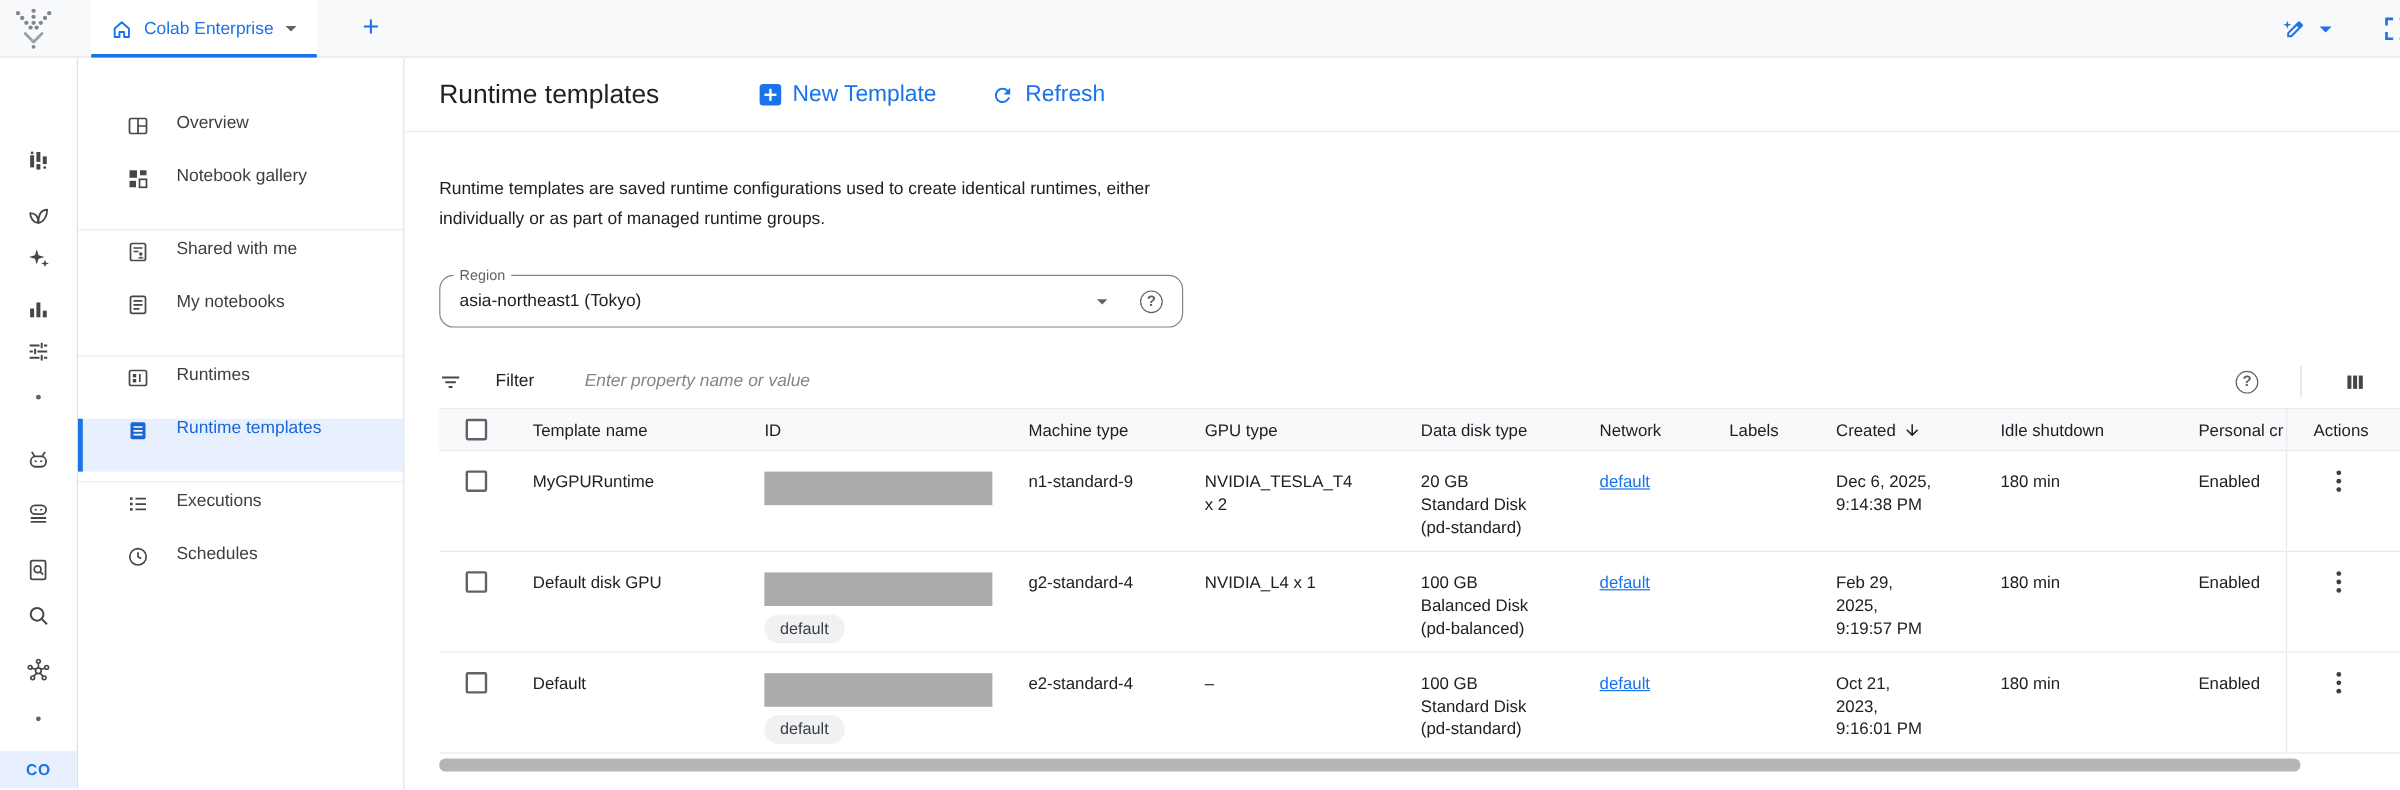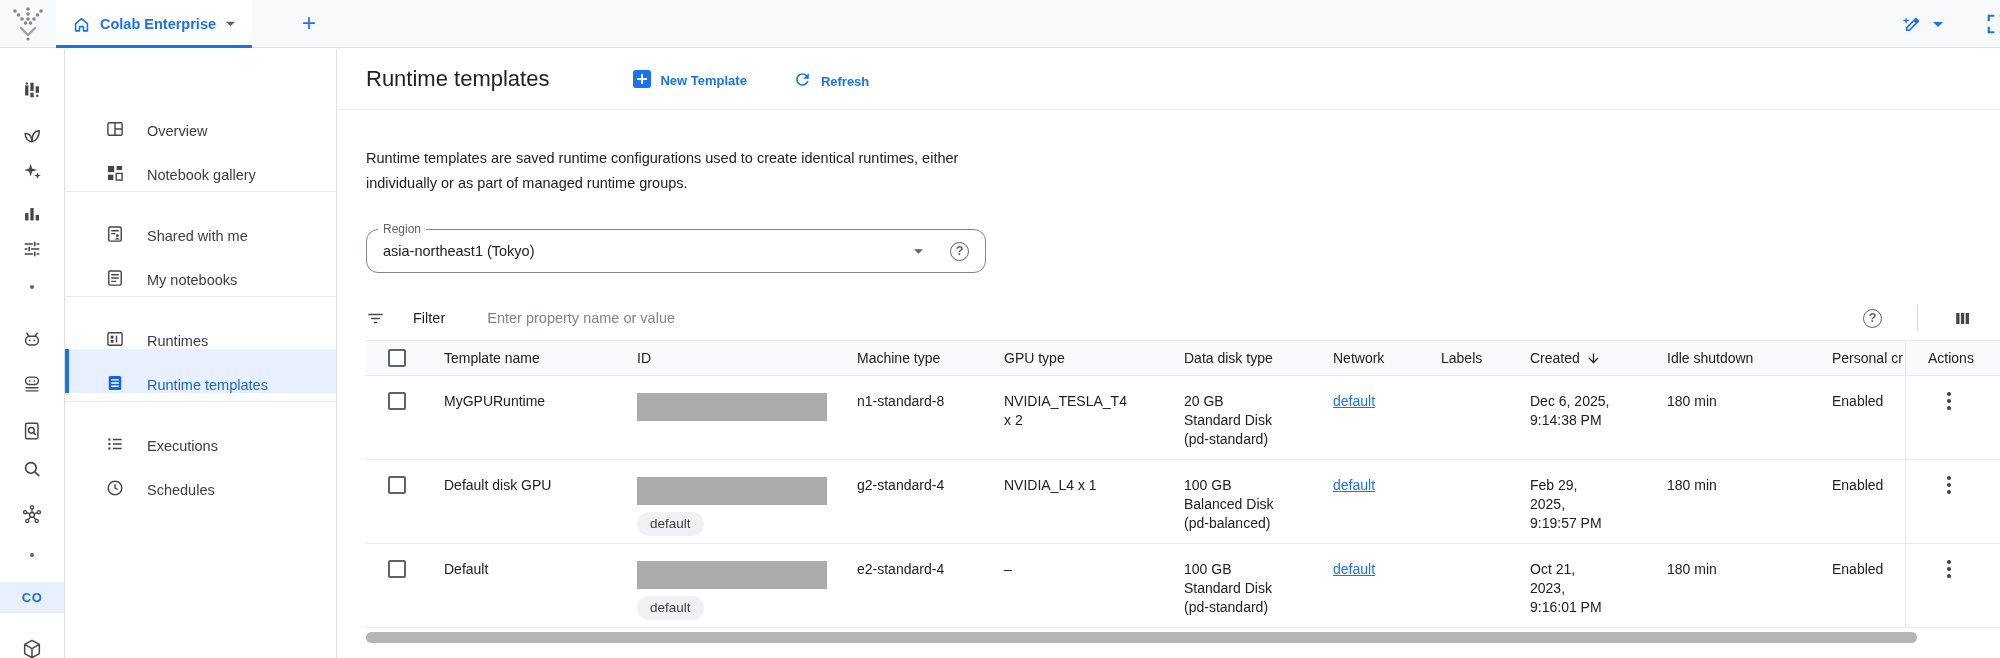--- a/index.html
+++ b/index.html
@@ -3,62 +3,62 @@
 <meta charset="utf-8">
 <style>
   * { margin:0; padding:0; box-sizing:border-box; }
   html,body { width:2000px; height:658px; }
   body { font-family:"Liberation Sans",sans-serif; color:#202124; background:#fff; overflow:hidden; position:relative; }
   svg { display:block; }
 
   
   .topbar { position:absolute; top:0; left:0; width:2000px; height:48px; background:#f8f9fa; border-bottom:1px solid #e0e3e7; z-index:5; }
   .logo { position:absolute; left:8px; top:5px; width:40px; height:38px; }
-  .tab { position:absolute; left:56px; top:0; height:48px; background:#fff; display:flex; align-items:center; gap:9px; padding:0 16px; color:#1a73e8; font-size:14.5px; font-weight:700; cursor:pointer; }
+  .tab { position:absolute; left:76px; top:0; height:48px; background:#fff; display:flex; align-items:center; gap:9px; padding:0 16px; color:#1a73e8; font-size:14.5px; font-weight:400; cursor:pointer; }
   .tab::after { content:""; position:absolute; left:0; right:0; bottom:0; height:3px; background:#1a73e8; }
   .newtab-btn { position:absolute; left:294px; top:9px; width:30px; height:30px; color:#1a73e8; font-size:24px; font-weight:400; text-align:center; line-height:28px; cursor:pointer; }
   .tb-right { position:absolute; top:12px; left:1898px; display:flex; align-items:center; gap:10px; }
   .cut-icon { position:absolute; left:1986px; top:13px; }
 
   
   .rail { position:absolute; top:49px; left:0; width:65px; height:609px; background:#fff; border-right:1px solid #e0e0e0; overflow:hidden; z-index:4; }
-  .rail-item { position:absolute; left:0; width:64px; display:flex; justify-content:center; align-items:center; cursor:pointer; }
+  .rail-item { position:absolute; left:0; width:64px; display:flex; justify-content:center; align-items:center; cursor:pointer;margin-top:44px; }
   .rail-dot { width:4px; height:4px; border-radius:50%; background:#5f6368; }
   .rail-co { height:31px; background:#e8f0fe; font-size:13px; font-weight:700; letter-spacing:.5px; color:#1a73e8; }
 
   
   .sidebar { position:absolute; top:49px; left:65px; width:272px; height:609px; background:#fff; border-right:1px solid #e0e0e0; padding-top:46px; z-index:3; }
-  .nav-item { height:44px; display:flex; align-items:flex-end; gap:22px; padding-left:40px; font-size:14.5px; color:#3c4043; position:relative; cursor:pointer; }
+  .nav-item { height:44px; display:flex; align-items:flex-start; gap:22px; padding-left:40px; font-size:14.5px; color:#3c4043; position:relative; cursor:pointer; }
   .nav-item.selected { background:#e8f0fe; color:#1967d2; font-weight:500; }
   .nav-item.selected::before { content:""; position:absolute; left:0; top:0; bottom:0; width:4px; background:#1a73e8; }
   .nav-divider { height:1px; background:#e8eaed; margin:8px 0; }
 
   
   .main { position:absolute; top:49px; left:338px; width:1662px; height:609px; background:#fff; overflow:hidden; }
   .main-header { height:61px; border-bottom:1px solid #e8eaed; display:flex; align-items:center; padding-left:28px; }
   .page-title { font-size:22px; font-weight:400; color:#202124; }
-  .hdr-btn { display:flex; align-items:flex-end; gap:9px; color:#1a73e8; font-size:13px; font-weight:700; cursor:pointer; }
+  .hdr-btn { display:flex; align-items:center; gap:9px; color:#1a73e8; font-size:19px; font-weight:400; cursor:pointer; }
   .btn-new { margin-left:84px; }
   .btn-refresh { margin-left:46px; }
   .addbox { width:18px; height:18px; background:#1a73e8; border-radius:3px; position:relative; }
   .addbox::before, .addbox::after { content:""; position:absolute; background:#fff; }
   .addbox::before { left:4px; right:4px; top:8px; height:2px; }
   .addbox::after { top:4px; bottom:4px; left:8px; width:2px; }
 
   .desc { margin:36px 0 0 28px; width:604px; font-size:14.5px; line-height:25px; color:#202124; }
 
   .region { position:relative; margin:33px 0 0 28px; width:620px; height:44px; border:1px solid #80868b; border-radius:12px; display:flex; align-items:center; padding:0 16px 0 16px; cursor:pointer; background:#fff; }
   .region-label { position:absolute; top:-8px; left:11px; background:#fff; padding:0 5px; font-size:12px; color:#5f6368; }
   .region-value { font-size:14.5px; color:#202124; flex:1; }
   .help-circle { width:19px; height:19px; border:1.6px solid #5f6368; border-radius:50%; color:#5f6368; font-size:12.5px; font-weight:700; display:flex; align-items:center; justify-content:center; cursor:pointer; flex:none; }
   .region .help-circle { margin-left:26px; }
 
   .filterbar { display:flex; align-items:center; margin:30px 28px 0 28px; height:30px;gap:16px; }
   .filter-label { font-size:14.5px; font-weight:500; color:#202124; margin-left:12px; }
-  .filter-input { flex:1; border:none; outline:none; font-family:inherit; font-size:14.5px; color:#202124; margin-left:26px; background:transparent; }
+  .filter-input { flex:1; border:none; outline:none; font-family:inherit; font-size:14.5px; color:#202124; margin-left:26px; background:transparent;font-style:italic; }
   .filter-input::placeholder { color:#80868b; }
   .vdiv { width:1px; height:26px; background:#dadce0; margin:0 19px; }
 
   
   .grid-cols { display:grid; grid-template-columns:56px 193px 220px 147px 180px 149px 108px 89px 137px 165px 95px 98px; }
   .table { margin:7px 0 0 28px; width:1637px; }
   .thead { background:#f8f9fa; border-top:1px solid #e8eaed; border-bottom:1px solid #e8eaed; height:36px; font-weight:500; font-size:14px; color:#202124; }
   .thead .cell { display:flex; align-items:center; gap:6px; padding-left:22px; white-space:nowrap; overflow:hidden; }
   .trow { border-bottom:1px solid #e8eaed; min-height:84px; font-size:14px; }
   .cell { padding-left:22px; overflow:hidden; }
@@ -383,21 +383,21 @@
       <div class="cell">Personal cr</div>
       <div class="cell c-actions">Actions</div>
     </div>
 
     <div class="trow grid-cols">
       <div class="cell"><span class="checkbox"></span></div>
       <div class="cell">MyGPURuntime</div>
       <div class="cell">
           <span class="redact"></span>
         </div>
-      <div class="cell">n1-standard-8</div>
+      <div class="cell">n1-standard-9</div>
       <div class="cell multiline">NVIDIA_TESLA_T4
 x 2</div>
       <div class="cell multiline">20 GB
 Standard Disk
 (pd-standard)</div>
       <div class="cell"><a class="net-link">default</a></div>
       <div class="cell"></div>
       <div class="cell multiline">Dec 6, 2025,
 9:14:38 PM</div>
       <div class="cell">180 min</div>

